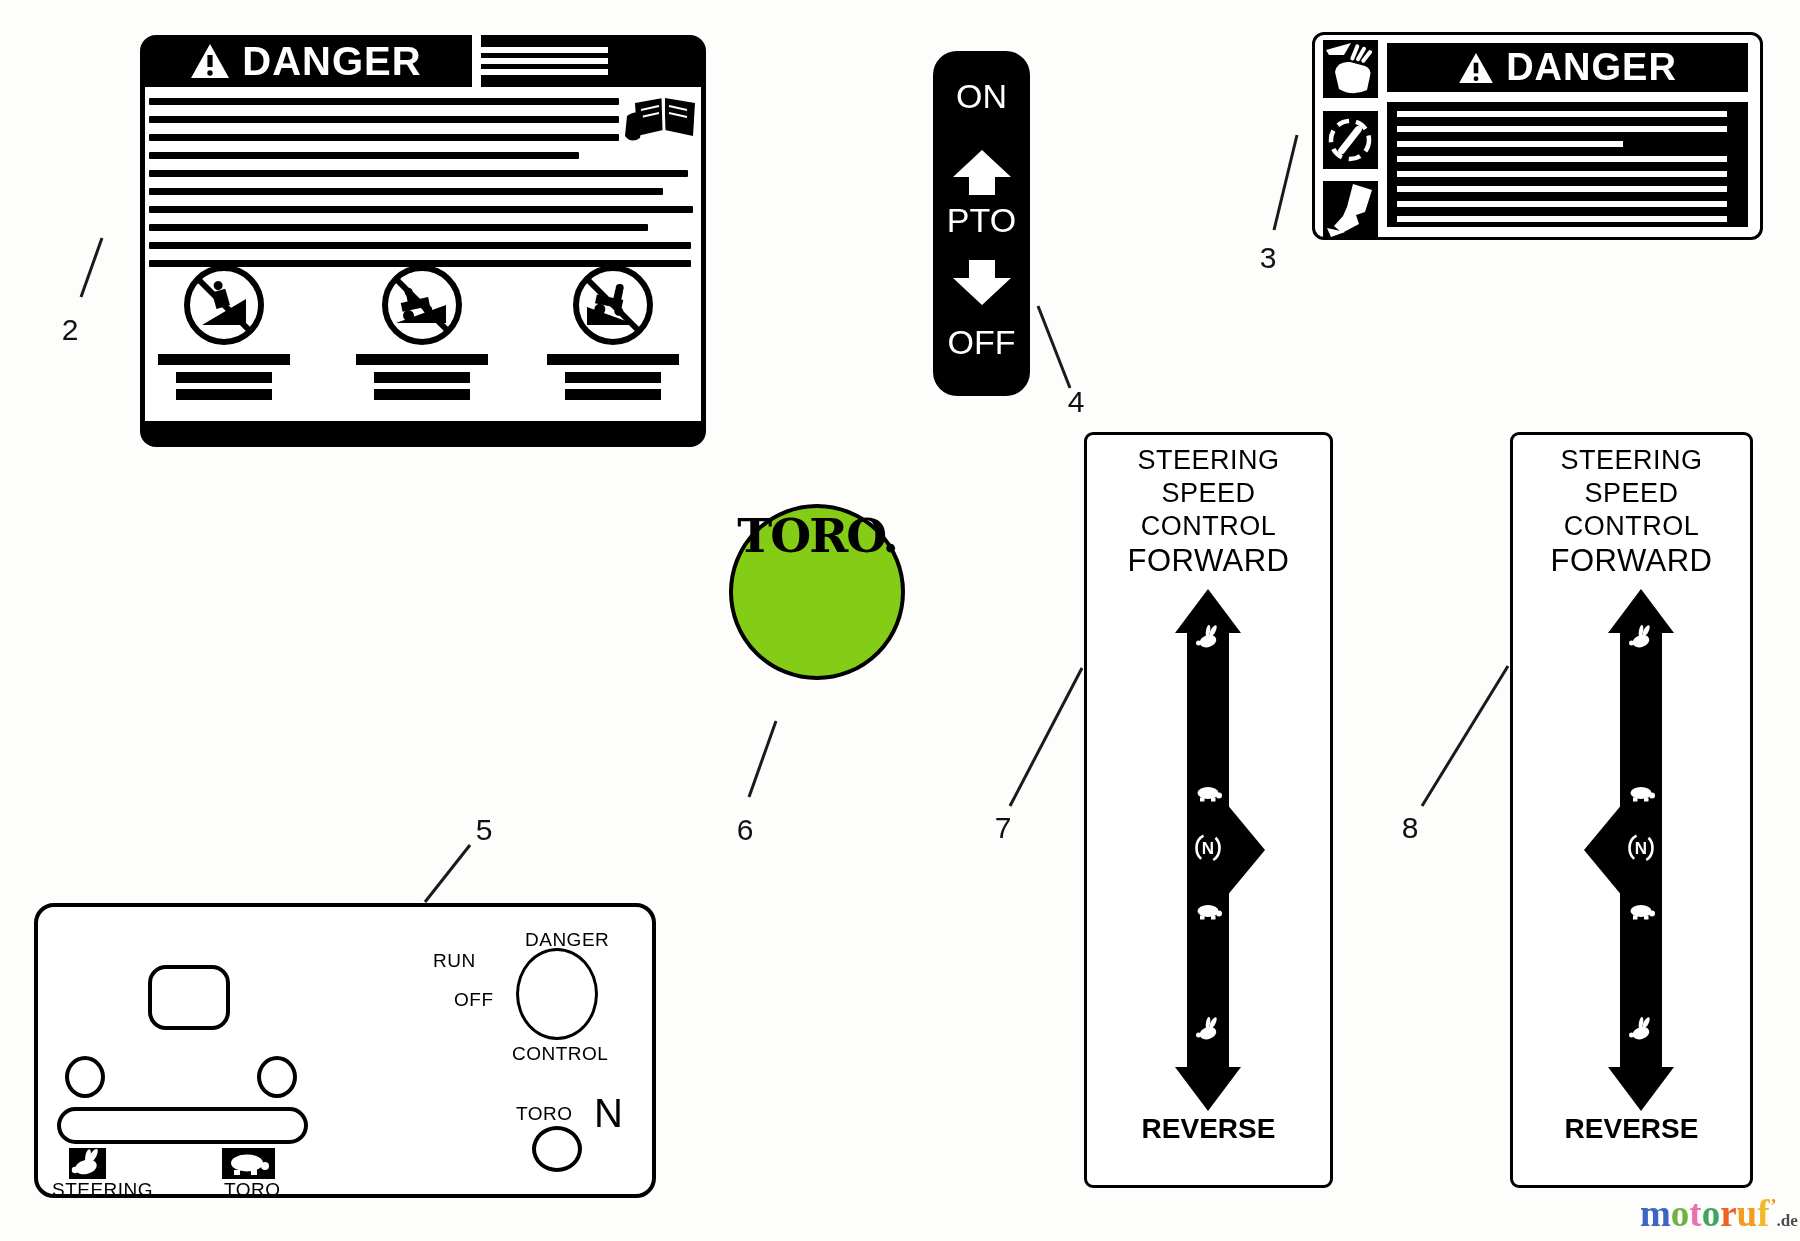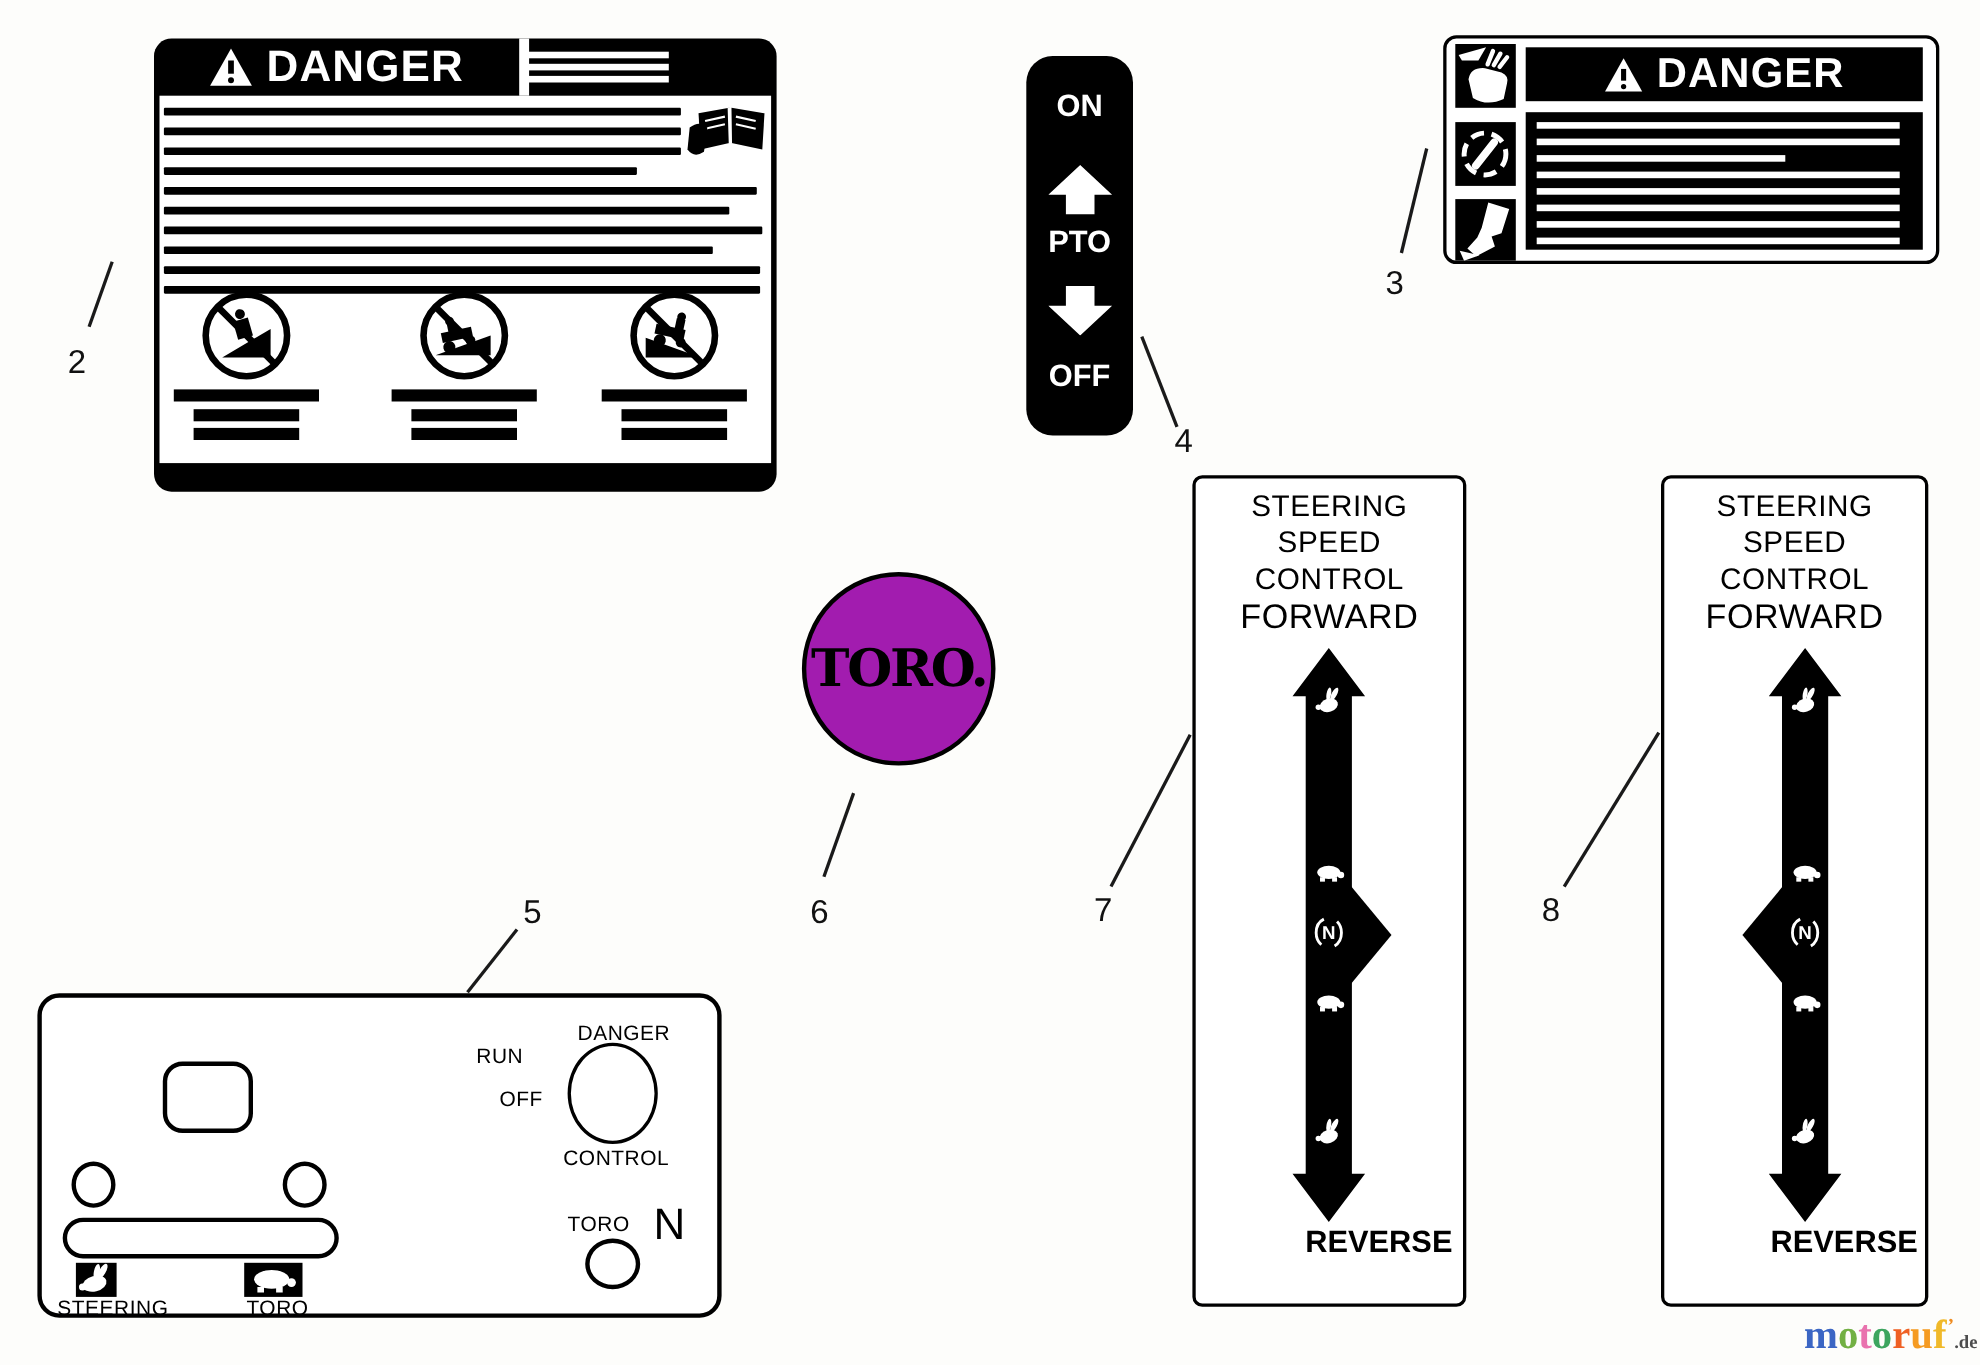--- a/index.html
+++ b/index.html
@@ -31,46 +31,46 @@
   .decal3{position:absolute;left:1312px;top:32px;width:451px;height:208px;background:#fff;border:3px solid #000;border-radius:12px;box-sizing:border-box;}
   .d3-sq{position:absolute;left:8px;width:55px;background:#000;}
   .d3-danger{position:absolute;left:72px;top:8px;width:361px;height:49px;background:#000;color:#fff;display:flex;align-items:center;justify-content:center;gap:12px;}
   .d3-danger span{font-size:38px;font-weight:bold;letter-spacing:1px;}
   .d3-box{position:absolute;left:72px;top:67px;width:361px;height:125px;background:#000;}
   .d3-bars{position:absolute;left:10px;top:9px;display:flex;flex-direction:column;gap:9px;}
   .d3-bars div{height:6px;background:#fff;}
 
   
   .pto{position:absolute;left:933px;top:51px;width:97px;height:345px;background:#000;border-radius:24px;color:#fff;text-align:center;}
-  .pto .t{position:absolute;width:100%;font-size:28px;font-weight:bold;line-height:40px;}
+  .pto .t{position:absolute;width:100%;font-size:34px;font-weight:normal;line-height:40px;}
   .pto svg{position:absolute;left:20px;}
 
   
   .panel{position:absolute;left:34px;top:903px;width:622px;height:295px;background:#fff;border:4px solid #000;border-radius:20px;box-sizing:border-box;}
   .panel .lbl{position:absolute;font-size:19px;letter-spacing:0.5px;}
   .p-roundsq{position:absolute;left:110px;top:58px;width:74px;height:57px;border:4px solid #000;border-radius:18px;}
   .p-oval{position:absolute;width:40px;height:42px;border:4px solid #000;border-radius:50%;box-sizing:border-box;}
   .p-pill{position:absolute;left:19px;top:200px;width:251px;height:37px;border:4px solid #000;border-radius:19px;box-sizing:border-box;}
   .p-icon-sq{position:absolute;top:241px;background:#000;}
   .p-ign-oval{position:absolute;left:478px;top:41px;width:82px;height:92px;border:3px solid #000;border-radius:50%;box-sizing:border-box;}
   .p-choke-oval{position:absolute;left:494px;top:219px;width:50px;height:46px;border:4px solid #000;border-radius:50%;box-sizing:border-box;}
   .p-n{position:absolute;left:556px;top:184px;font-size:40px;font-weight:400;}
 
   
-  .toro{position:absolute;left:729px;top:520px;width:176px;height:176px;border:4px solid #000;border-radius:50%;box-sizing:border-box;display:flex;align-items:center;justify-content:center;background:#a21caf;}
+  .toro{position:absolute;left:729px;top:504px;width:176px;height:176px;border:4px solid #000;border-radius:50%;box-sizing:border-box;display:flex;justify-content:center;background:#84cc16;}
   .toro span{font-family:"DejaVu Serif","Liberation Serif",serif;font-weight:bold;font-size:47px;letter-spacing:-2px;}
 
   
   .steer{position:absolute;top:432px;height:756px;background:#fff;border:3px solid #000;border-radius:9px;box-sizing:border-box;text-align:center;}
   .s7{left:1084px;width:249px;}
   .s8{left:1510px;width:243px;}
   .steer .title{position:absolute;top:9px;width:100%;}
   .steer .title div{font-size:27px;font-weight:normal;line-height:33px;letter-spacing:0.5px;}
   .steer .fw{position:absolute;top:108px;width:100%;font-size:31px;font-weight:normal;letter-spacing:0.5px;}
-  .steer .rev{position:absolute;top:678px;width:100%;font-size:28px;font-weight:bold;margin-left:45px;}
+  .steer .rev{position:absolute;top:678px;width:100%;font-size:28px;font-weight:bold;}
   .steer svg.arrow{position:absolute;top:152px;}
   .s7 svg.arrow{left:71px;}
   .s8 svg.arrow{left:48px;}
 
   
   .watermark{position:absolute;left:1640px;top:1192px;font-family:"Liberation Serif","DejaVu Serif",serif;font-weight:bold;font-size:37px;white-space:nowrap;}
   .watermark .tick{font-size:18px;vertical-align:14px;margin-left:1px;}
   .watermark .suffix{font-size:17px;font-weight:bold;}
 </style>
 </head>

